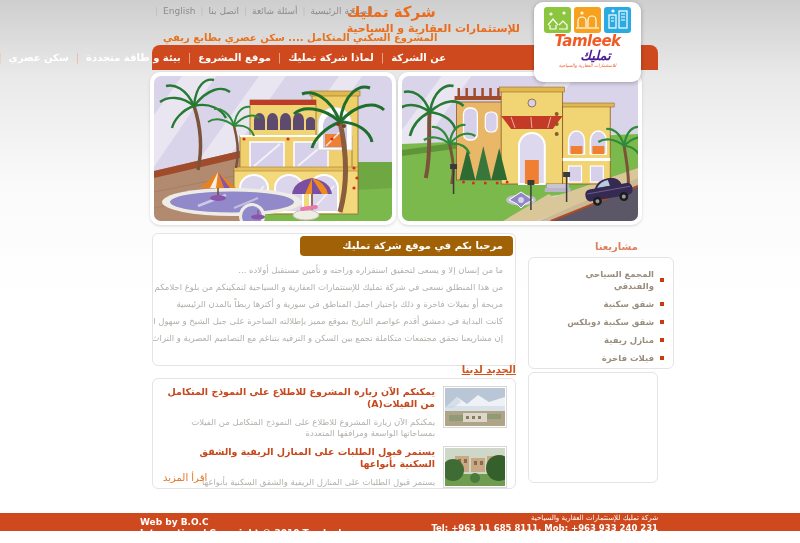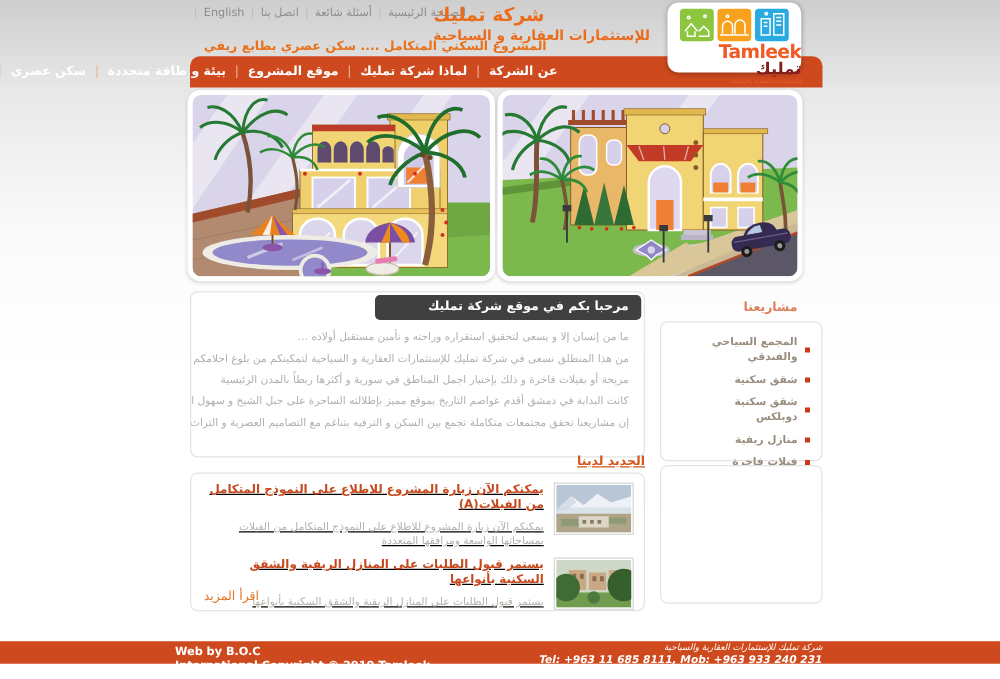--- a/index.html
+++ b/index.html
@@ -24,79 +24,79 @@
 
   
   .navbar { position:absolute; left:152px; top:45px; width:506px; height:25px;
             background:#ce4a1e; border-radius:8px 8px 0 0; }
   .navbar ul { list-style:none; direction:rtl; display:flex; align-items:center;
                height:25px; padding-right:212px; }
   .navbar li { font-size:10px; font-weight:bold; color:#fff; white-space:nowrap; cursor:pointer; }
   .navbar li + li::before { content:"|"; margin:0 7px; color:#f0b49a; font-weight:normal; }
 
   
-  .logo { position:absolute; left:534px; top:2px; width:107px; height:56px; background:#fff;
-          border-radius:9px; box-shadow:0 1px 4px rgba(0,0,0,.28); z-index:6; text-align:right;
-          padding-top:5px; cursor:pointer; }
+  .logo { position:absolute; left:534px; top:2px; width:107px; height:80px; background:#fff;
+          border-radius:9px; box-shadow:0 1px 4px rgba(0,0,0,.28); z-index:6; text-align:center;
+          padding-top:5px; cursor:pointer;font-style:italic; }
   .logo .squares { display:flex; justify-content:center; gap:3px; }
   .logo .sq { width:27px; height:26px; border-radius:3px; }
   .logo .brand { font-size:15px; font-weight:bold; color:#f15a24; letter-spacing:-0.5px;
                  line-height:15px; margin-top:1px; }
-  .logo .brand-ar { font-size:13px; font-weight:bold; color:#7f1d1d; line-height:14px; direction:rtl;padding-left:16px; }
+  .logo .brand-ar { font-size:13px; font-weight:bold; color:#4c1d95; line-height:14px; direction:rtl;padding-left:16px; }
   .logo .tagline { font-size:4.5px; color:#f15a24; direction:rtl; line-height:5px; }
 
   
   .banner { position:absolute; top:72px; height:153px; background:#fff; border-radius:10px;
             padding:4px; box-shadow:0 1px 3px rgba(0,0,0,.15); }
   .banner svg { display:block; width:100%; height:100%; border-radius:7px; }
   .banner.left  { left:150px; width:246px; }
   .banner.right { left:398px; width:244px; }
 
   
   .box { position:absolute; background:#fff; border:1px solid #e4e4e4; border-radius:6px; }
 
   .welcome-box { left:152px; top:233px; width:364px; height:133px; }
   .welcome-header { position:absolute; top:2px; right:2px; width:213px; height:20px;
-                    background:#404040; border-radius:4px; color:#fff; font-size:10px;
+                    background:#a16207; border-radius:4px; color:#fff; font-size:10px;
                     font-weight:bold; line-height:20px; text-align:right; padding-right:10px;
                     direction:rtl; }
   .welcome-body { position:absolute; top:28px; right:12px; left:0; direction:rtl;
                   text-align:right; font-size:8.5px; color:#b3afaa; }
   .welcome-body div { line-height:17px; white-space:nowrap; overflow:hidden; }
 
   .section-label { position:absolute; direction:rtl; font-size:10px; font-weight:bold;
                    white-space:nowrap; cursor:default; }
   .news-label { top:364px; right:284px; color:#d2551e; text-decoration:underline; }
   .projects-label { top:241px; right:162px; color:#dd7f5c;margin-left:32px; }
 
-  .news-box { left:152px; top:378px; width:364px; height:111px;text-decoration:underline; }
+  .news-box { left:152px; top:378px; width:364px; height:111px; }
   .news-item { display:flex; direction:rtl; gap:8px; padding:7px 8px 0 8px; cursor:pointer; }
   .news-thumb { flex:0 0 auto; width:64px; height:42px; background:#fff; border:1px solid #d8d8d8;
                 padding:1px; }
   .news-thumb svg { display:block; width:60px; height:38px; }
   .news-text { flex:1; text-align:right; }
   .news-title { font-size:9.5px; font-weight:bold; color:#c7481c; line-height:12px; }
   .news-summary { font-size:8.5px; color:#b5b1ac; margin-top:7px; line-height:11px; }
   .read-more { position:absolute; left:10px; bottom:5px; font-size:10px; color:#e4772a;
                cursor:pointer; direction:rtl; }
 
-  .projects-box { left:528px; top:257px; width:130px; height:112px; padding-top:7px;padding-left:32px; }
+  .projects-box { left:528px; top:257px; width:146px; height:112px; padding-top:7px;padding-left:32px; }
   .projects-box ul { list-style:none; direction:rtl; }
   .projects-box li { display:flex; align-items:center; gap:6px; padding:3px 9px 3px 4px;
                      font-size:8.5px; font-weight:bold; color:#9a8d7d; cursor:pointer;
                      line-height:12px; }
   .bullet { flex:0 0 auto; width:4px; height:4px; background:#c83a12; display:inline-block; }
 
   .empty-box { left:528px; top:372px; width:130px; height:111px; }
 
   
   .footer { position:absolute; left:0; top:513px; width:800px; height:18px; background:#ce4a1e; }
   .footer-left { position:absolute; left:140px; top:4px; color:#fff; font-size:9px;
                  font-weight:bold; line-height:11px; }
-  .footer-right { position:absolute; right:142px; top:1px; color:#fff; text-align:right;font-style:italic; }
+  .footer-right { position:absolute; right:142px; top:1px; color:#fff; text-align:right; }
   .footer-right .ar { font-size:7px; direction:rtl; line-height:9px; }
   .footer-right .en { font-size:8.5px; font-weight:bold; line-height:10px; }
 </style>
 </head>
 <body>
 
 <div class="page">
 
   <div class="top-links">
     <a>الصفحة الرئيسية</a>

